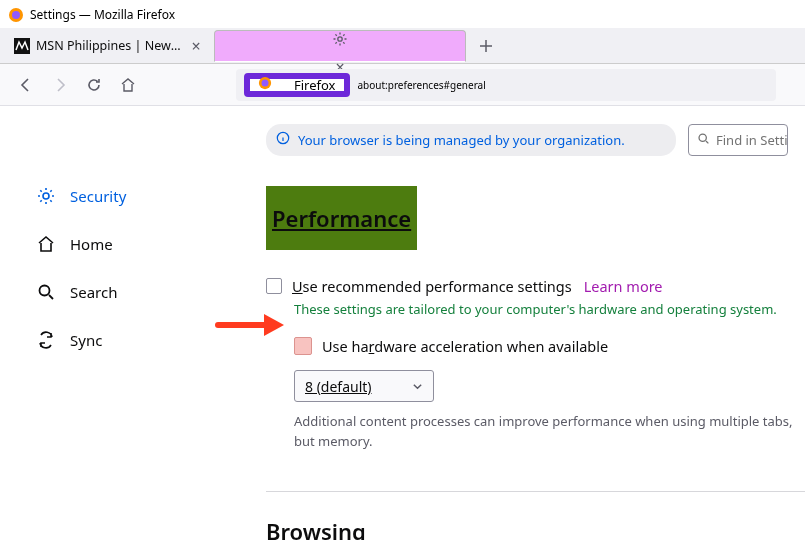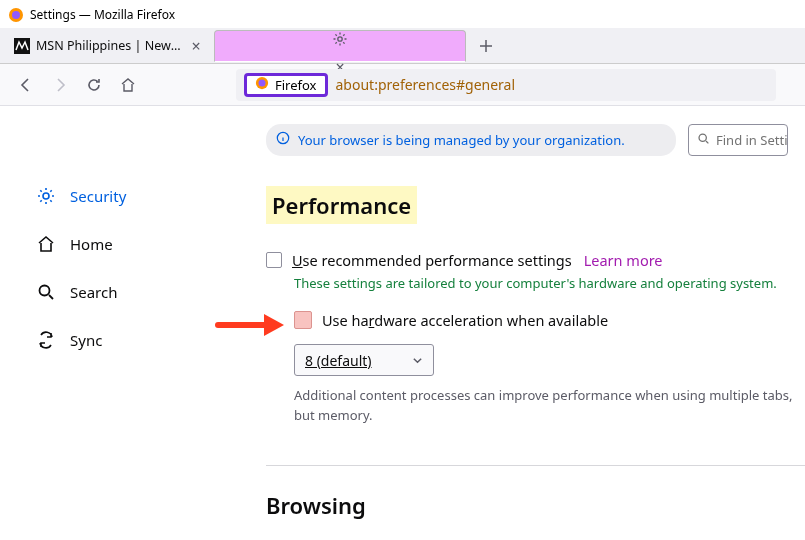--- a/index.html
+++ b/index.html
@@ -18,41 +18,41 @@
     .tab-favicon { width: 16px; height: 16px; flex-shrink: 0; }
     .tab-label { flex: 1; white-space: nowrap; overflow: hidden; text-overflow: ellipsis; }
     .tab-close { width: 16px; height: 16px; display: flex; align-items: center; justify-content: center; color: #5b5b66; cursor: pointer; font-size: 16px; line-height: 1; }
     .newtab-btn { width: 28px; height: 28px; display: flex; align-items: center; justify-content: center; color: #5b5b66; cursor: pointer; margin-left: 6px; }
 
     
     .navbar { display: flex; align-items: center; height: 42px; background: #f9f9fb; padding: 0 10px; gap: 2px; border-bottom: 1px solid #e0e0e6; }
     .nav-btn { width: 32px; height: 32px; display: flex; align-items: center; justify-content: center; color: #5b5b66; cursor: pointer; border-radius: 4px; }
     .nav-btn.disabled { color: #bfbfc9; cursor: default; }
     .urlbar { flex: 1; max-width: 540px; height: 32px; margin-left: 90px; background: #f0f0f4; border-radius: 4px; display: flex; align-items: center; padding: 0 8px; gap: 8px; }
-    .url-identity { display: flex; align-items: center; gap: 6px; background: #fff; border: 3px solid #6d28d9; border-radius: 4px; padding: 2px 8px; height: 24px; font-size: 13px; }
-    .url-text { font-size: 14px; color: #a16207; }
+    .url-identity { display: flex; align-items: center; gap: 22px; background: #fff; border: 6px solid #6d28d9; border-radius: 4px; padding: 2px 8px; height: 24px; font-size: 13px; }
+    .url-text { font-size: 10px; color: #000000; }
 
     
     .content { display: flex; height: calc(540px - 24px - 36px - 42px); background: #fff; }
 
     
     .sidebar { width: 240px; padding: 70px 20px 0 36px; }
     .sidebar-item { display: flex; align-items: center; gap: 14px; height: 40px; font-size: 15px; color: #0c0c0d; cursor: pointer; margin-bottom: 8px; }
     .sidebar-item.active { color: #0060df; }
     .sidebar-icon { width: 20px; height: 20px; display: flex; align-items: center; justify-content: center; }
 
     
     .main { flex: 1; padding: 18px 0 0 26px; min-width: 0; }
     .infobar-row { display: flex; gap: 12px; margin-bottom: 30px; }
     .infobar { flex: 1; max-width: 410px; height: 32px; background: #ededf0; border-radius: 15px; display: flex; align-items: center; padding: 0 10px; gap: 8px; font-size: 13px; }
     .infobar-text { color: #0060df; }
     .searchbox { height: 32px; border: 1px solid #8f8f9d; border-radius: 4px; display: flex; align-items: center; padding: 0 8px; gap: 6px; font-size: 13px; color: #737373; width: 100px; overflow: hidden; white-space: nowrap; }
 
     .section-header { font-size: 22px; font-weight: 600; color: #0c0c0d; margin-bottom: 16px; display: inline-block; }
-    .highlight-heading { background: #fef9c3; padding: 4px 6px; }
+    .highlight-heading { background: #4d7c0f; padding: 17px 6px; text-decoration: underline; }
 
     .checkbox-row { display: flex; align-items: center; gap: 10px; font-size: 14.5px; color: #0c0c0d; margin-bottom: 4px; }
     .checkbox { width: 16px; height: 16px; border: 1px solid #8f8f9d; border-radius: 2px; background: #fff; flex-shrink: 0; }
     .checkbox.hl { background: #f8c3c0; border-color: #dc938f; width: 18px; height: 18px; }
     .learn-link { color: #a21caf; margin-left: 2px; cursor: pointer; }
     .sub-desc { font-size: 13px; color: #15803d; margin-left: 28px; margin-bottom: 18px; }
 
     .indent-block { margin-left: 28px; }
 
     .processrow { display: flex; align-items: center; gap: 14px; font-size: 14.5px; color: #0c0c0d; margin-top: 14px; margin-bottom: 10px; }

